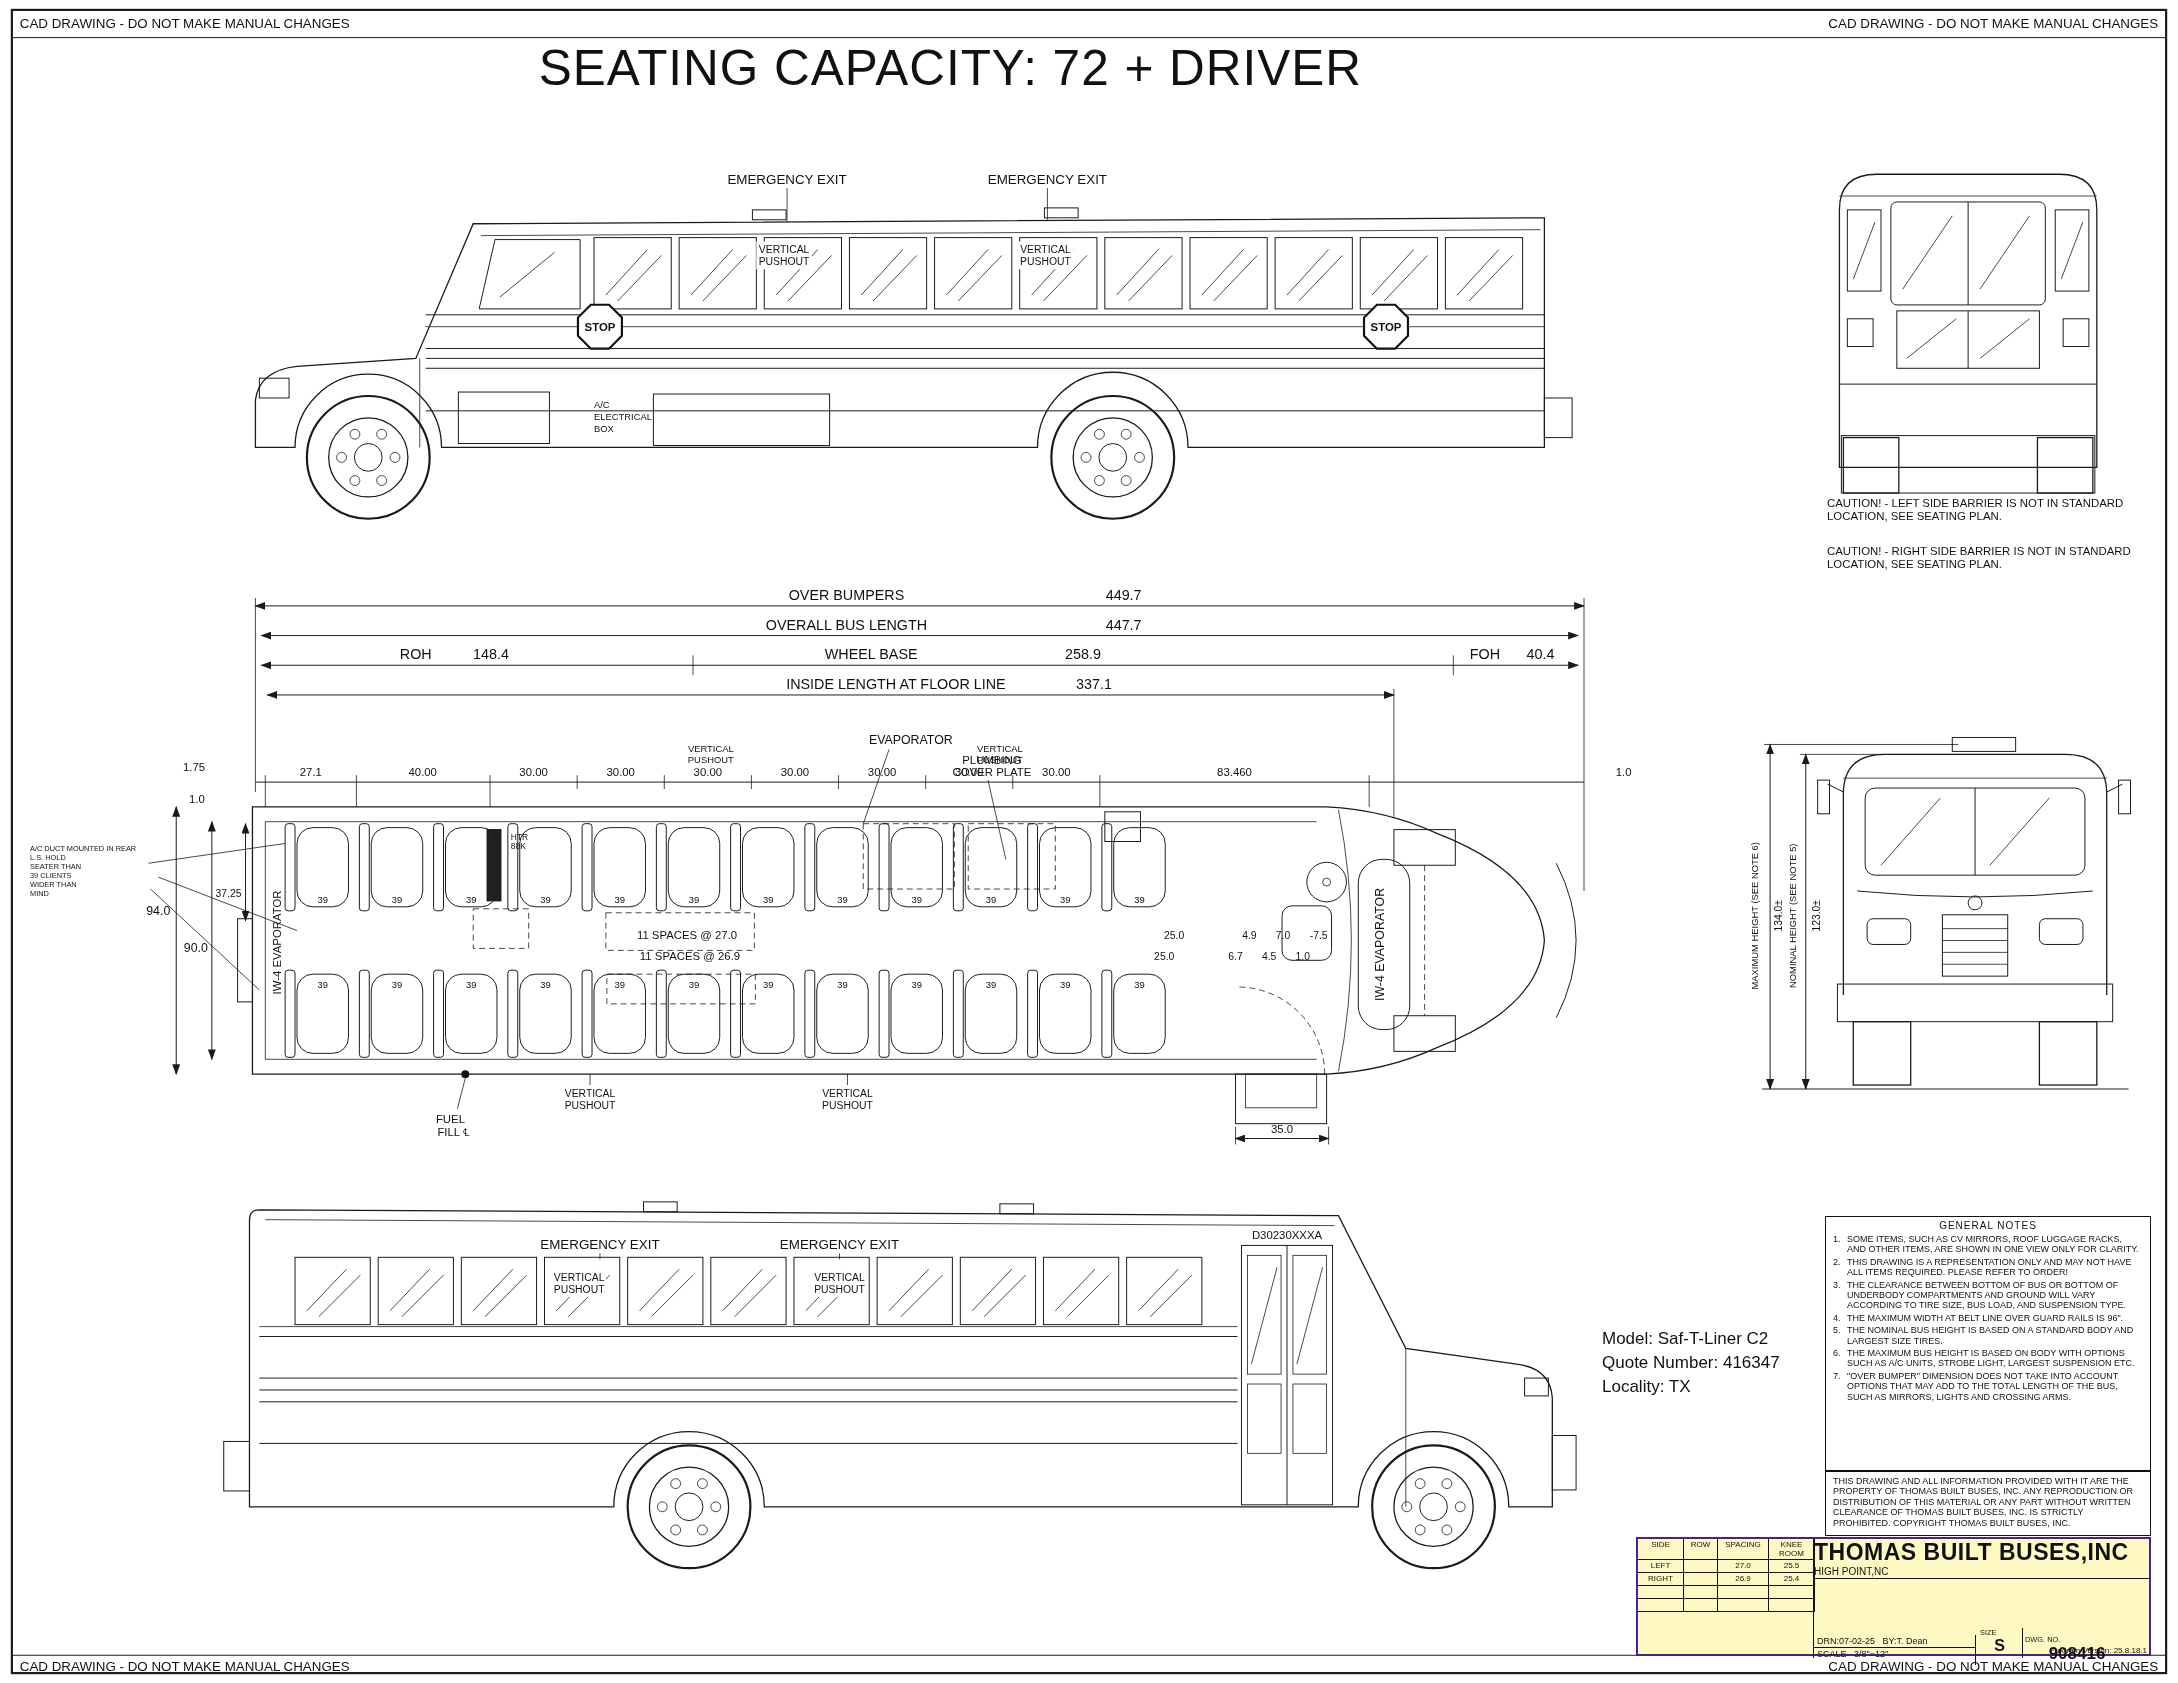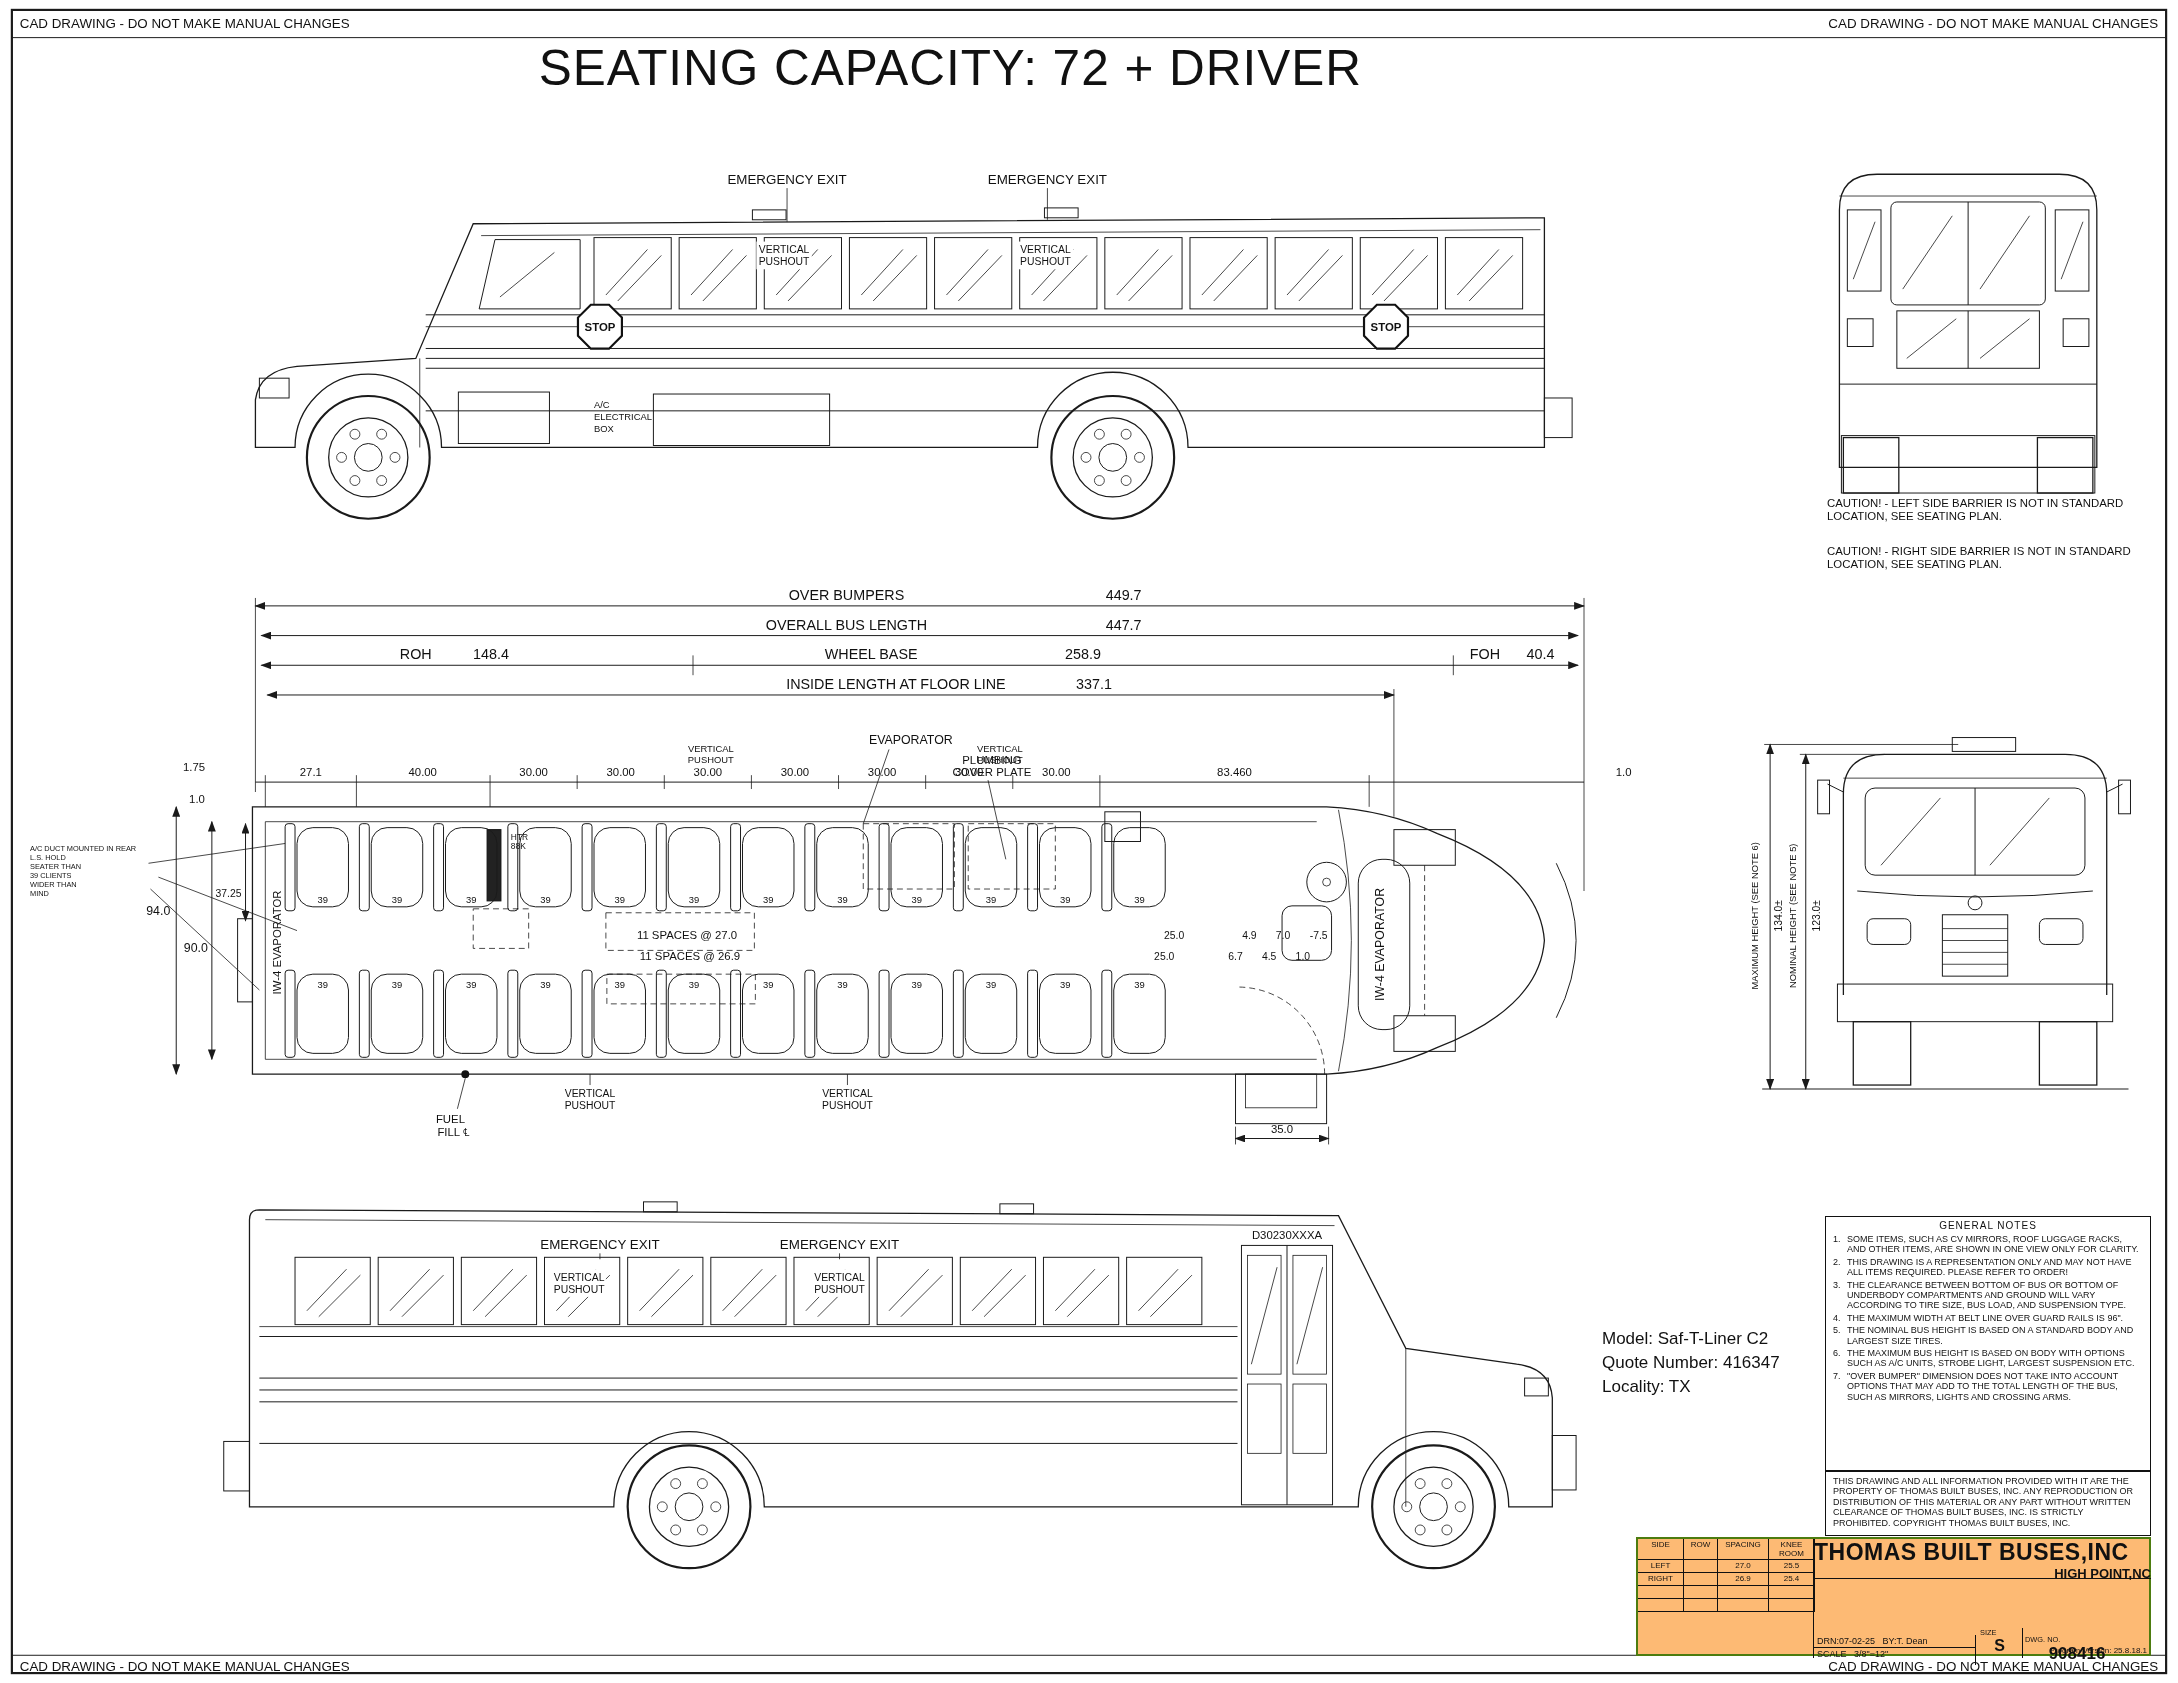--- a/index.html
+++ b/index.html
@@ -25,26 +25,26 @@
   .title-text{font-size:50px;letter-spacing:1px;}
   
   .caution{width:309px;font-size:11.4px;line-height:13.4px;}
   .model{font-size:17px;line-height:24px;}
   .notesbox{border:1.6px solid #111;background:#fff;padding:3px 7px 4px 7px;box-sizing:border-box;}
   .notes-title{text-align:center;font-size:10px;letter-spacing:1px;margin-bottom:3px;}
   .note{display:flex;font-size:9px;line-height:10.4px;margin-bottom:2px;}
   .note .n{flex:none;width:14px;}
   .legalbox{border:1.6px solid #111;background:#fff;padding:4px 7px;box-sizing:border-box;
             font-size:9px;line-height:10.4px;}
-  .tblock{border:2px solid #4d7c0f;background:#fdba74;box-sizing:border-box;}
+  .tblock{border:2px solid #4c1d95;background:#fef9c3;box-sizing:border-box;}
   .tblock .abs{position:absolute;box-sizing:border-box;}
   .sp-table{display:grid;grid-template-columns:46px 34px 51px 46px;font-size:8px;text-align:center;}
   .sp-table div{border-right:1px solid #111;border-bottom:1px solid #111;padding:1px 0;min-height:10px;}
   .company{font-size:23px;font-weight:bold;text-align:left;letter-spacing:0.5px;}
-  .hp{font-size:13px;text-align:right;font-weight:bold;}
+  .hp{font-size:10px;text-align:left;}
   .tlab{position:absolute;left:3px;top:1px;font-size:8px;}
   .btitle{font-size:22px;text-align:center;line-height:24px;}
   .smline{font-size:9px;line-height:12px;}
   .bigS{font-size:16px;font-weight:bold;text-align:center;}
   .dwgno{font-size:17px;font-weight:bold;text-align:center;}
   .cell-lab{font-size:7.4px;text-align:left;padding-left:3px;}
   .pver{font-size:8px;text-align:right;padding-right:4px;}
   .footer-big{font-size:42px;letter-spacing:0.5px;text-align:center;}
   .leftnotes{font-size:7.4px;line-height:9px;}
 </style>

